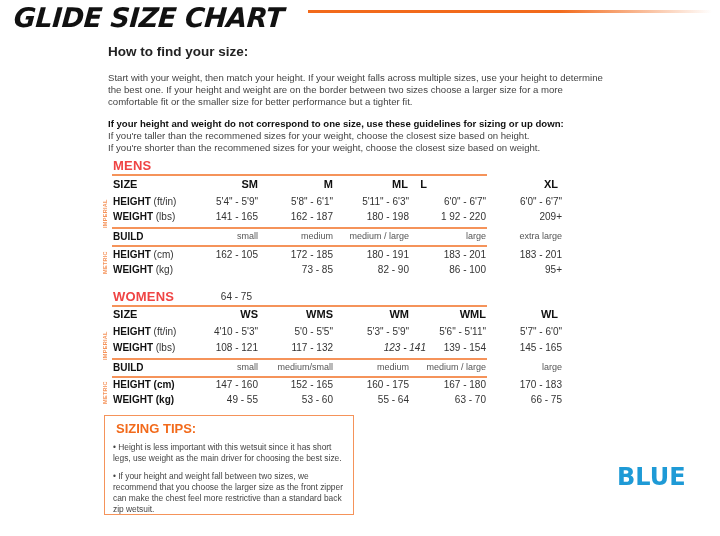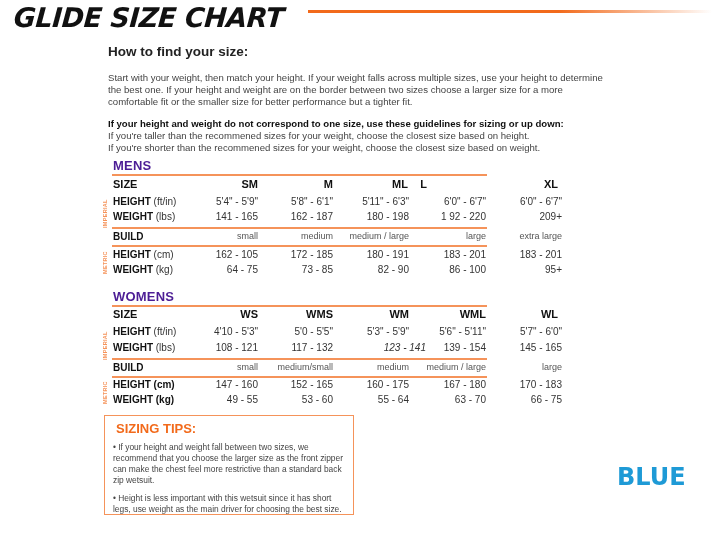--- a/index.html
+++ b/index.html
@@ -24,21 +24,21 @@
   .para {
     position: absolute; left: 108px; width: 500px;
     font-size: 9.6px; line-height: 12.2px; color: #444;
   }
   .para.p1 { top: 72px; }
   .para.p2 { top: 118px; }
   .para .b { font-weight: bold; color: #111; }
 
   .section-title {
     position: absolute; left: 113px;
-    font-size: 13px; font-weight: bold; color: #4c1d95; letter-spacing: 0.2px;
+    font-size: 13px; font-weight: bold; color: #ef4444; letter-spacing: 0.2px;
   }
   .hline { position: absolute; left: 112px; width: 375px; height: 2px; background: #f5935a; }
 
   .row { position: absolute; left: 113px; width: 375px; height: 16px; font-size: 10px; color: #333; }
   .row .lab { position: absolute; left: 0; top: 0; white-space: nowrap; }
   .row .lab b { font-weight: bold; color: #111; }
   .row .lab .u { font-weight: normal; color: #333; }
   .row .c { position: absolute; top: 0; text-align: right; white-space: nowrap; }
   .row.size { font-size: 11px; font-weight: bold; color: #111; }
   .row.build { font-size: 9px; color: #555; }
@@ -125,21 +125,21 @@
   <span class="lab"><b>HEIGHT</b> <span class="u">(cm)</span></span>
   <span class="c" style="right:230px;">162 - 105</span>
   <span class="c" style="right:155px;">172 - 185</span>
   <span class="c" style="right:79px;">180 - 191</span>
   <span class="c" style="right:2px;">183 - 201</span>
   <span class="c" style="right:-74px;">183 - 201</span>
 </div>
 
 <div class="row" style="top:264px;">
   <span class="lab"><b>WEIGHT</b> <span class="u">(kg)</span></span>
-  <span class="c" style="right:230px;">64 - 75</span>
+  <span class="c" style="right:236px;margin-top:27px;">64 - 75</span>
   <span class="c" style="right:155px;">73 - 85</span>
   <span class="c" style="right:79px;">82 - 90</span>
   <span class="c" style="right:2px;">86 - 100</span>
   <span class="c" style="right:-74px;">95+</span>
 </div>
 
 <div class="section-title" style="top:289px;">WOMENS</div>
 <div class="hline" style="top:305px;"></div>
 
 <div class="row size" style="top:308px;">
@@ -197,19 +197,19 @@
   <span class="lab"><b>WEIGHT</b> <b>(kg)</b></span>
   <span class="c" style="right:230px;">49 - 55</span>
   <span class="c" style="right:155px;">53 - 60</span>
   <span class="c" style="right:79px;">55 - 64</span>
   <span class="c" style="right:2px;">63 - 70</span>
   <span class="c" style="right:-74px;">66 - 75</span>
 </div>
 
 <div class="tips">
   <div class="tips-title">SIZING TIPS:</div>
+  <div class="tips-item">• Height is less important with this wetsuit since it has short legs, use weight as the main driver for choosing the best size.</div>
   <div class="tips-item">• If your height and weight fall between two sizes, we recommend that you choose the larger size as the front zipper can make the chest feel more restrictive than a standard back zip wetsuit.</div>
-  <div class="tips-item">• Height is less important with this wetsuit since it has short legs, use weight as the main driver for choosing the best size.</div>
 </div>
 
 <div class="logo">
   <div class="l1">BLUE</div>
 </div>
 
 </body></html>

